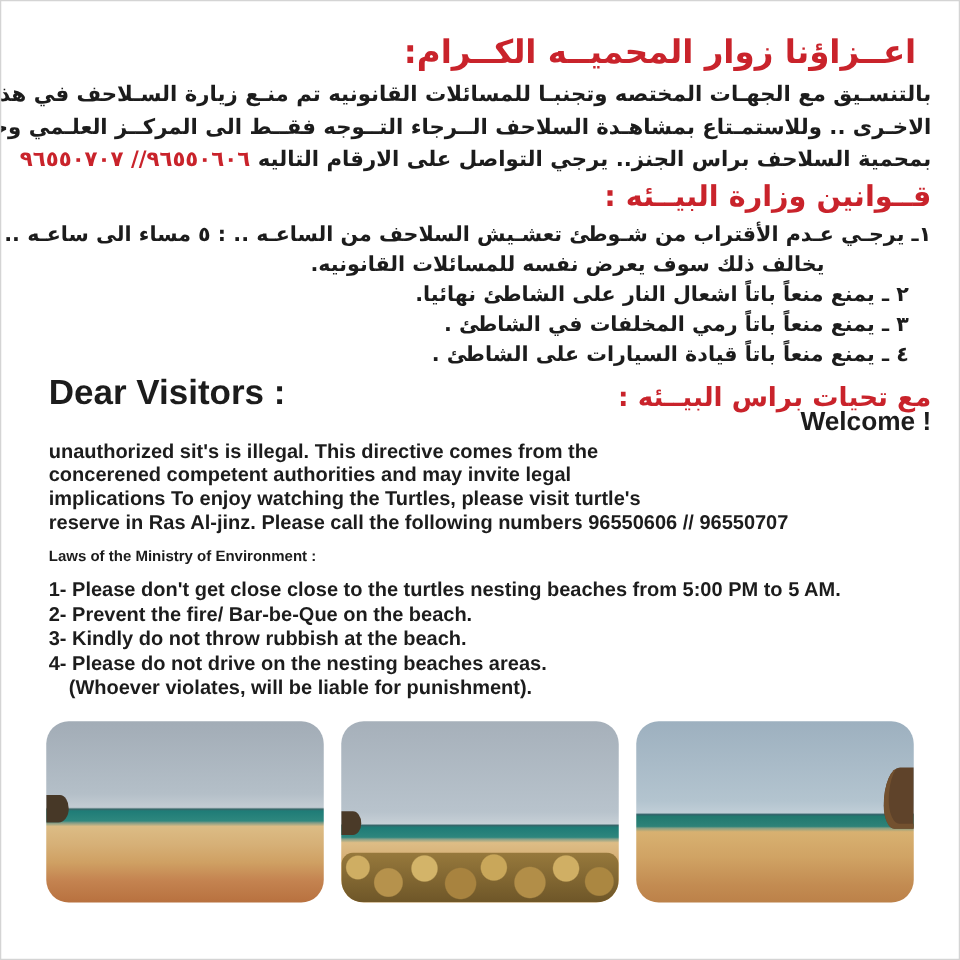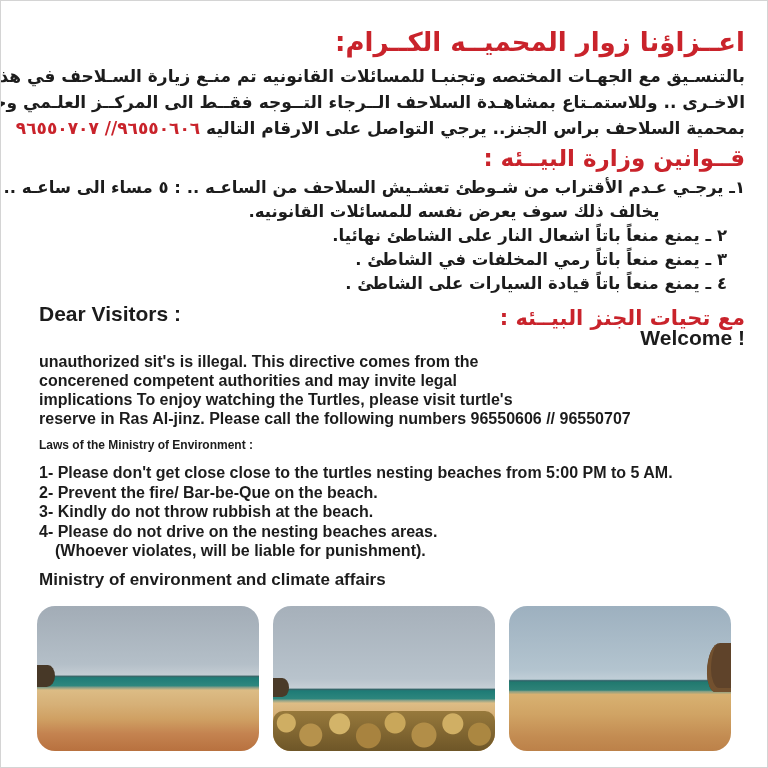--- a/index.html
+++ b/index.html
@@ -16,21 +16,21 @@
   .ar{
     direction:rtl;
     font-family:"DejaVu Sans",sans-serif;
     font-weight:bold;
     color:#1c1c1c;
     text-align:right;
   }
   .red{color:#c9232b;}
   .ar-title{
     font-size:26px;line-height:34px;
-    padding:4px 22px 0 22px;
+    padding:4px 34px 0 22px;
     white-space:nowrap;
   }
   .ar-para{padding:4px 22px 0 22px;}
   .ar-para .line{font-size:17px;line-height:26px;white-space:nowrap;}
   .phones{direction:ltr;unicode-bidi:isolate;display:inline-block;}
   .ar-laws-heading{
     font-size:23px;line-height:30px;
     padding:2px 22px 0 22px;white-space:nowrap;
   }
   .ar-laws{padding:3px 22px 0 22px;}
@@ -40,21 +40,21 @@
   .ar-regards{
     position:absolute;top:2px;right:22px;
     font-size:21px;line-height:28px;white-space:nowrap;
   }
   
   .en-section{position:relative;margin-top:6px;padding:0 22px 0 38px;}
   .en{
     font-family:"Liberation Sans","DejaVu Sans",sans-serif;
     font-weight:bold;color:#1c1c1c;
   }
-  .en-dear{font-size:21px;line-height:24px;}
+  .en-dear{font-size:28px;line-height:24px;}
   .en-welcome{font-size:21px;line-height:24px;text-align:right;}
   .en-para{margin-top:2px;}
   .en-para .line{font-size:16px;line-height:19px;white-space:nowrap;}
   .en-laws-heading{font-size:12px;line-height:26px;margin-top:4px;white-space:nowrap;}
   .en-laws{margin-top:5px;}
   .en-laws .law{font-size:16px;line-height:19.5px;white-space:nowrap;}
   .en-laws .note{font-size:16px;line-height:19.5px;padding-left:16px;white-space:nowrap;}
   .en-ministry{font-size:17px;line-height:20px;margin-top:9px;white-space:nowrap;}
   
   .photos{
@@ -132,21 +132,21 @@
 
   <div class="ar ar-laws">
     <div class="law">١ـ يرجـي عـدم الأقتراب من شـوطئ تعشـيش السلاحف من الساعـه .. : ٥ مساء الى ساعـه .. : ٥ صباحـاً ومن</div>
     <div class="law center">يخالف ذلك سوف يعرض نفسه للمسائلات القانونيه.</div>
     <div class="law indent">٢ ـ يمنع منعاً باتاً اشعال النار على الشاطئ نهائيا.</div>
     <div class="law indent">٣ ـ يمنع منعاً باتاً رمي المخلفات في الشاطئ .</div>
     <div class="law indent">٤ ـ يمنع منعاً باتاً قيادة السيارات على الشاطئ .</div>
   </div>
 
   <div class="en-section">
-    <div class="ar ar-regards red">مع تحيات الجنز البيــئه :</div>
+    <div class="ar ar-regards red">مع تحيات براس البيــئه :</div>
 
     <div class="en en-dear red">Dear Visitors :</div>
     <div class="en en-welcome">Welcome !</div>
 
     <div class="en en-para">
       <div class="line">unauthorized sit's is illegal. This directive comes from the</div>
       <div class="line">concerened competent authorities and may invite legal</div>
       <div class="line">implications To enjoy watching the Turtles, please visit turtle's</div>
       <div class="line">reserve in Ras Al-jinz. Please call the following numbers 96550606 // 96550707</div>
     </div>
@@ -154,21 +154,20 @@
     <div class="en en-laws-heading red">Laws of the Ministry of Environment :</div>
 
     <div class="en en-laws">
       <div class="law">1- Please don't get close close to the turtles nesting beaches from 5:00 PM to 5 AM.</div>
       <div class="law">2- Prevent the fire/ Bar-be-Que on the beach.</div>
       <div class="law">3- Kindly do not throw rubbish at the beach.</div>
       <div class="law">4- Please do not drive on the nesting beaches areas.</div>
       <div class="note">(Whoever violates, will be liable for punishment).</div>
     </div>
 
-    <div class="en en-ministry red">Ministry of environment and climate affairs</div>
   </div>
 
   <div class="photos">
     <div class="photo photo1">
       <div class="blob rock-left"></div>
     </div>
     <div class="photo photo2">
       <div class="blob rock-left"></div>
       <div class="blob rubble"></div>
     </div>

